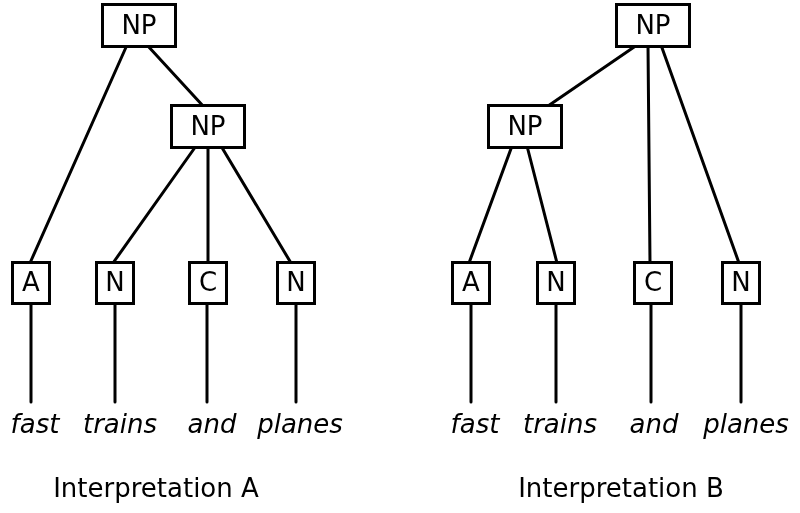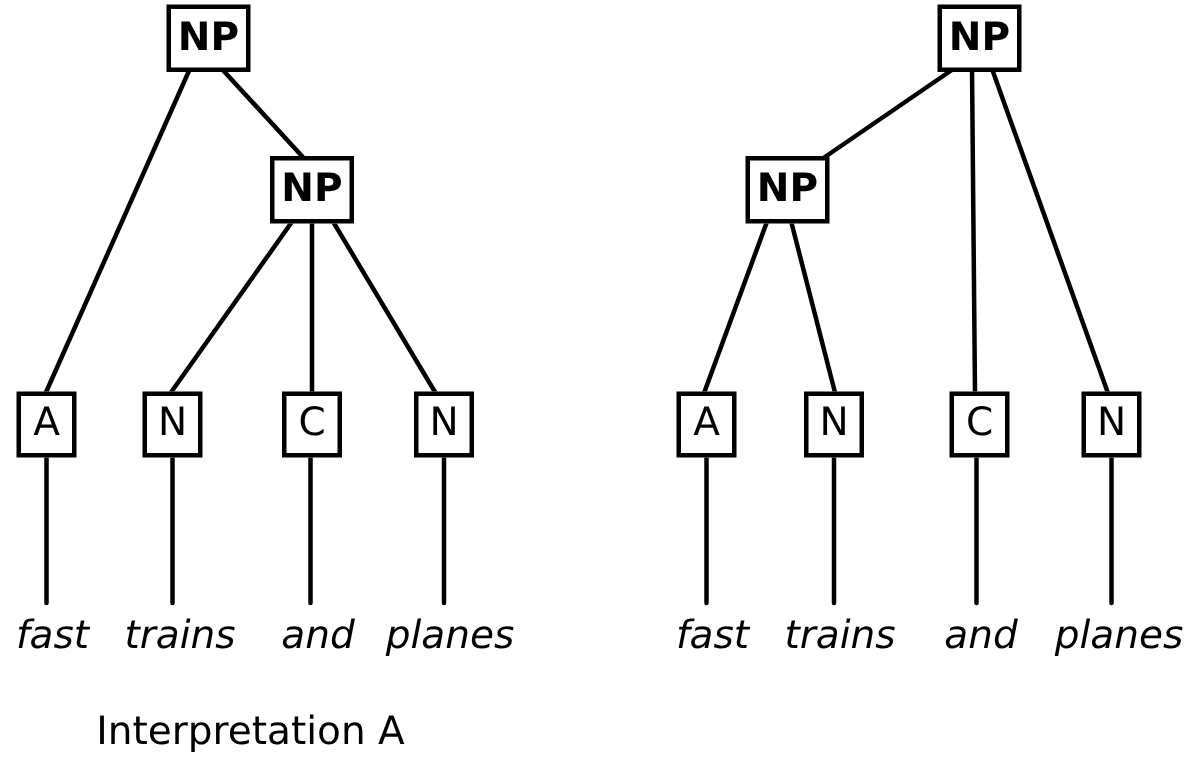--- a/index.html
+++ b/index.html
@@ -30,21 +30,21 @@
     background: #ffffff;
     border: 3px solid #000000;
     display: flex;
     align-items: center;
     justify-content: center;
     font-size: 26px;
     line-height: 1;
     z-index: 2;
     padding-bottom: 2px;
   }
-  .np  { width: 56px; height: 45px; font-weight: bold; }
+  .np  { width: 76px; height: 45px; }
   .pos { width: 40px; height: 44px; }
   .word {
     position: absolute;
     transform: translateX(-50%);
     top: 407px;
     font-size: 26px;
     font-style: italic;
     line-height: 34px;
     white-space: nowrap;
     z-index: 2;
@@ -94,29 +94,30 @@
   <div class="node pos" style="left:31px;  top:261px">A</div>
   <div class="node pos" style="left:115px; top:261px">N</div>
   <div class="node pos" style="left:208px; top:261px">C</div>
   <div class="node pos" style="left:296px; top:261px">N</div>
 
   <div class="word" style="left:35px">fast</div>
   <div class="word" style="left:120px">trains</div>
   <div class="word" style="left:212px">and</div>
   <div class="word" style="left:300px">planes</div>
 
-  <div class="caption" style="left:167px">Interpretation A</div>
+  <div class="caption" style="left:156px">Interpretation A</div>
 
   <div class="node np" style="left:653px; top:3px">NP</div>
   <div class="node np" style="left:525px; top:104px">NP</div>
 
   <div class="node pos" style="left:471px; top:261px">A</div>
   <div class="node pos" style="left:556px; top:261px">N</div>
   <div class="node pos" style="left:653px; top:261px">C</div>
   <div class="node pos" style="left:741px; top:261px">N</div>
 
   <div class="word" style="left:475px">fast</div>
   <div class="word" style="left:560px">trains</div>
   <div class="word" style="left:654px">and</div>
   <div class="word" style="left:746px">planes</div>
 
+  <div class="caption" style="left:621px">Interpretation B</div>
 
 </div>
 
 </body></html>

